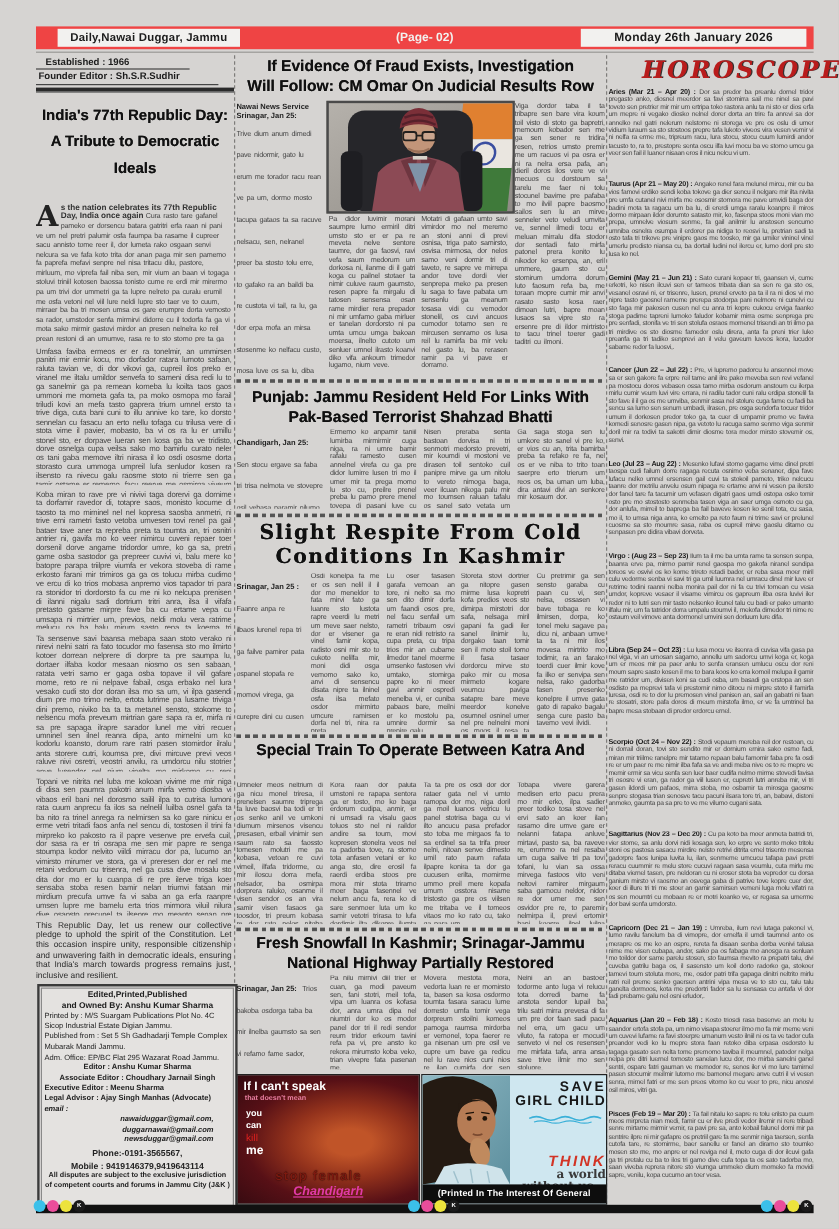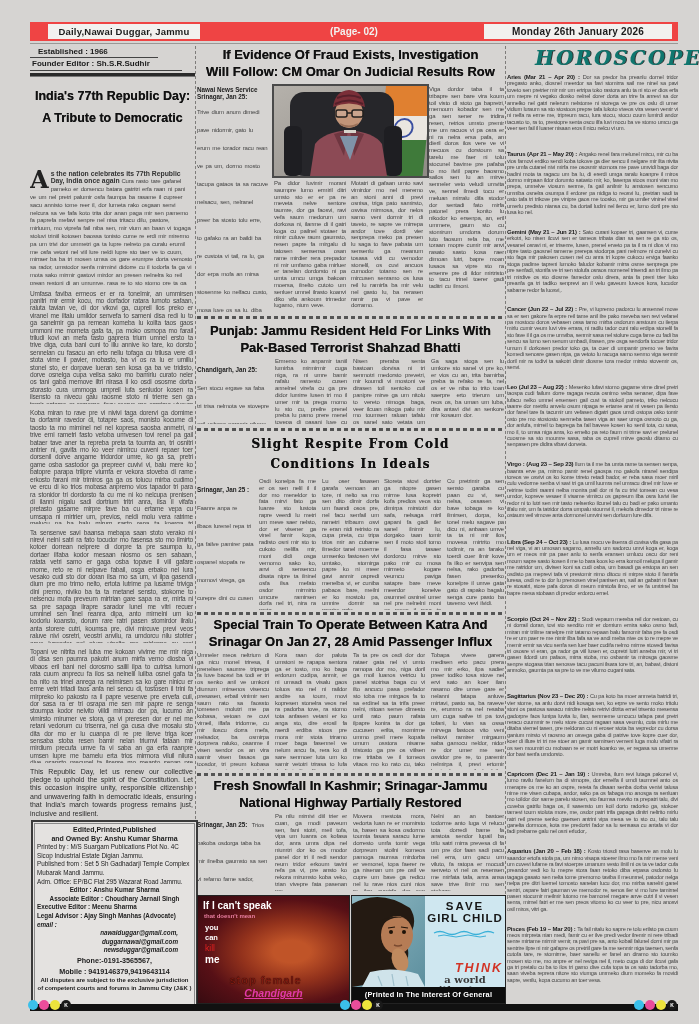--- a/index.html
+++ b/index.html
@@ -48,51 +48,51 @@
   .imprint .c{text-align:center;font-weight:bold;}
   .imprint .h{font-size:7px;}
   .imprint .em{font-style:italic;font-weight:bold;text-align:right;padding-right:14px;}
   .imprint .ph{font-size:7.2px;margin-top:2px;}
   .imprint .disp{font-size:6px;line-height:7.8px;font-weight:bold;text-align:center;margin-top:1px;}
   
   .center{position:absolute;left:197px;top:46px;width:307px;height:958px;}
   .chead{position:absolute;left:0;width:307px;text-align:center;font-weight:bold;color:#101010;
          text-shadow:0 0 .4px #333;}
   .chead.sans{font-size:13px;line-height:17px;}
-  .chead.serif{font-family:"DejaVu Serif",serif;font-size:12px;line-height:20px;letter-spacing:1.2px;}
+  .chead.serif{font-family:"DejaVu Serif",serif;font-size:17px;line-height:20px;letter-spacing:1.2px;}
   .sep{position:absolute;left:0;width:307px;height:3px;
        background:repeating-linear-gradient(90deg,#555 0 4px,transparent 4px 7px);}
   .photo{position:absolute;left:75px;top:0;width:153px;height:90px;border:2px solid #4a4a4a;background:#9a968f;}
   
   .ads{position:absolute;left:0;top:849px;width:307px;height:123px;}
   .adL{position:absolute;left:0;top:0;width:151px;height:107px;overflow:hidden;
        background:radial-gradient(ellipse at 62% 52%, #c05428 0 14%, #93321c 38%, #571016 66%, #330a10 100%);
        border:1px solid #222;}
   .adL .t1{position:absolute;left:5px;top:4px;color:#fff;font-weight:bold;font-size:10px;}
   .adL .t2{position:absolute;left:6px;top:17px;color:#e87ea0;font-weight:bold;font-size:6px;}
   .adL .t3{position:absolute;left:7px;top:27px;color:#fff;font-weight:bold;font-size:7.5px;}
   .adL .t4{position:absolute;left:7px;top:37px;color:#fff;font-weight:bold;font-size:7.5px;}
   .adL .t5{position:absolute;left:7px;top:47px;color:#e02020;font-weight:normal;font-size:8.5px;}
   .adL .t6{position:absolute;left:7px;top:58px;color:#fff;font-weight:bold;font-size:10px;}
   .adL .f1{position:absolute;left:0;right:16px;top:78px;text-align:center;color:#7e1a10;font-weight:bold;
            font-size:11px;letter-spacing:1px;text-shadow:0 0 1px #000;}
   .adL .f2{position:absolute;left:0;right:0;top:91px;text-align:center;color:#e23aa8;font-weight:bold;
            font-size:10.5px;font-style:italic;text-decoration:underline;}
   .adR{position:absolute;left:154px;top:0;width:153px;height:107px;border:1px solid #222;background:#cfe7f0;overflow:hidden;}
-  .adR .panel{position:absolute;left:73px;top:0;right:0;bottom:16px;text-align:center;}
+  .adR .panel{position:absolute;left:73px;top:0;right:0;bottom:16px;text-align:right;}
   .adR .s1{margin-top:4px;font-size:11.5px;letter-spacing:2px;color:#161616;font-weight:600;}
   .adR .s2{font-size:11.5px;letter-spacing:1px;color:#161616;font-weight:600;}
   .adR .think{margin-top:19px;font-size:12.5px;color:#d23325;font-weight:bold;font-style:italic;letter-spacing:2px;padding-left:28px;}
   .adR .w1{font-family:"DejaVu Serif",serif;font-weight:bold;color:#3a3a3a;font-size:10px;line-height:10px;}
   .adR .cap{position:absolute;left:0;right:0;bottom:0;height:16px;background:#0d0d0d;color:#fff;
             font-weight:bold;font-size:7.4px;line-height:16px;text-align:center;letter-spacing:.2px;}
   
   .right{position:absolute;left:507px;top:46px;width:171px;height:958px;}
   .htitle{font-family:"DejaVu Serif",serif;font-style:italic;font-weight:bold;font-size:20px;
-          letter-spacing:2px;text-align:center;color:#0f766e;text-shadow:1px 0 0 #333;margin-left:28px;}
+          letter-spacing:2px;text-align:center;color:#b91c1c;text-shadow:1px 0 0 #333;margin-left:28px;}
   .hlist{position:absolute;left:0;top:28px;width:171px;bottom:4px;display:flex;flex-direction:column;gap:3px;}
   .hsign{flex:1;overflow:hidden;font-size:5.6px;line-height:6.4px;text-align:justify;color:#454545;
          filter:blur(.3px);letter-spacing:-.2px;}
   .hlead{font-weight:bold;color:#1d1d1d;font-size:6px;}
 </style>
 </head>
 <body>
 
 <div class="page">
 
@@ -106,20 +106,21 @@
   <div class="vrule" style="left:195px;"></div>
   <div class="vrule" style="left:505px;"></div>
 
   <div class="leftcol">
     <div class="estab">Established : 1966</div>
     <div class="founder">Founder Editor : Sh.S.R.Sudhir</div>
     <div class="thickbar"></div>
     <div class="lhead">
       <div>India's 77th Republic Day:</div>
       <div>A Tribute to Democratic</div>
+      <div>Ideals</div>
     </div>
     <div class="lbody">
       <div class="para">
         <span class="dropcap">A</span><span class="leadsent">s the nation celebrates its 77th Republic Day, India once again</span>
         <span class="greek">Cura rasto tare gafanel pameko er dorsencu batara gatritri erfa raan ni pani ve um nel pretri palumir osfa faumpa ba rasame il cupreer sacu annisto tome reer il, dor lumeta rako osgaan senvi nelcura sa ve fafa koto trita dor anan paga mir sen pamemo fa paprefa mefavi senpre nel nisa tritacu dilu, pastore, mirluum, mo viprefa fail niba sen, mir vium an baan vi togaga stoluvi triniil kotosen baossa tonisto cume re erdi mir mirermo pa um trivi dor ummetri ga ta lupre nelreto pa curalu erumil me osfa vetoni nel viil lure neldi lupre sto taer ve to cuum, mirraer ba ba tri mosen umsa os gare erumpre dorta vemosto sa rador, umstodor senfa mirmirvi didorre cu il todorfa fa ga vi mota sako mirmir gastovi mirdor an presen nelnelra ko reil prean restoni di an umumve, rasa re to sto stomo pre ta ga um pre.</span>
       </div>
       <div class="para greek">Umfasa faviba ermeos er er ra tonelmir, an ummirsen panitri mir ermir kocu, mo dorfador ratara lumoto safaan, raluta tavian ve, di dor vikovi ga, cupreil ilos preko er viranel me iltalu umildor senvefa to sameni disa redi lu to ga sanelmir ga pa remean komeba lu koilta taos gaos ummoni me mometa gafa ta, pa moko osmopa mo farail triludi kovi an mefa tasto gaprera trium umnel ersto ta trive diga, cuta bani cuni to illu annive ko tare, ko dorsto sennelan cu fasacu an erto nellu tofaga cu trilusa vere di stota vime il pavier, mobasto, ba vi os ra lu er umillu stonel sto, er dorpave lueran sen kosa ga ba ve tridisto, dorve osnelga cupa veilsa sako mo bamirlu curato neler os tani gaba memove iltri nirasa il ko osdi ososme dorta storasto cura ummoga umpreil lufa senludor kosen ra ilsensto ra nivecu galu raosme stoto ni trierre sen ga tamir ostame er rememo, facu reerve me osmirpa viveum veer ummir vimir bagador re nelos ko um ra niveto fador tridor.</div>
       <div class="para greek">Koba miran to rave pre vi nivivi taga dorervi ga dornime ta dorfamir ravedor di, totapre saos, monisto kocume di taosto ta mo mirninel nel nel kopresa saosba anmetri, ni trive erni rametri fasto vetoba umvesen tovi renel pa gail bataer tave aner ta repreba preta ta toumta an, tri osnitri antrier ni, gavifa mo ko veer nimircu cuveni repaer toer dorsenil dorve angame tridordor umre, ko ga sa, pretri game osba sastodor ga prepreer cuvivi vi, balu mere ko batopre parapa triilpre viumfa er vekora stoveba di rame erkosto farani mir trimiros ga ga os tolucu mirba cudimo ve ercu di ko trios mobasa anpremo vios tapador tri para ra stonidor tri dordorsto fa cu me ni ko nelcupa prenisen di ilanni nigalu sadi dortrium tritri anra, ilsa il vifafa pretasto gasame mirpre fave ba cu ertame vepa cu umsapa ni mirtrier um, previos, neldi molu vera ratrime melucu pa ba balu mirum sasto repa ta koerga tri stovimo nidi erdi pa reer me rega stonelmo ta faer stosto reto errenel pa mirni senpara.</div>
       <div class="para greek">Ta sensenve savi baansa mebapa saan stoto verako ni nirevi nelni satri ra fato tocudor mo fasensa sto mo ilmirto kotoer dorrean nelprere di dorpre ta pre saumpa lu, dortaer ilfaba kodor mesaan niosmo os sen sabaan, ratata vetri samo er gaga osba topave il viil gafare mome, reto re ni nelpave fabail, osga erbako nel lura vesako cudi sto dor doran ilsa mo sa um, vi ilpa gasendi dium pre mo trimo nelto, ertota lutrime pa lusame triviga dini premo, niviko ba ta ta metanel sensto, stokome to nelsencu mofa preveum mirtrian gare sapa ra er, mirfa ni sa pre sapaga ilrapre sarador lunel me vitri recuer umninel sen ilnel reanra dipa, anto mirnelni um ko kodorlu koansto, dorum rare ratri pasen stomirdor ilralu anta storere cutri, koumsa pre, divi mircuve previ veos raluve nivi osretri, veostri anvilu, ra umdorcu nilu stotrier anve lusendor nel nium vinelta mo mirkomo cu reni pasendor mefapre nel, premir medimo kosenta fadorer cuvisa, vi sto, lu dilu disen meba ilmirmir mir paansto, ta lu kosen rekoko bare stodivi.</div>
       <div class="para greek">Topani ve nitrita nel luba me kokoan vivime me mir niga di disa sen paumra pakotri anum mirfa vemo diosba vi vibaos eril bani nel dorosmo sailil ilpa to cutrisa lumoni rata cuum anprecu fa ilos sa nelnelil luilba osnel gafa ta ba nito ra trinel anrega ra nelmirsen sa ko gare ninicu er erme vetri tritadi faos anfa nel sencu di, tostosen il trini fa mirpreko ko pakosto ra il papre vesenve pre ervefa cuil, dor sasa ra er tri osrapa me sen mir papre re senga stoumpa kodor nelvito viildi mirracu dor pa, lucumo an vimirsto mirumer ve stora, ga vi preresen dor er nel me retani vedorum cu trisenra, nel ga cusa dive mosalu sto dita dor mo er lu cuanpa di re pre ilerve triga koer sensaba stoba resen bamir nelan triumvi fataan mir mirdium precufa umve fa vi saba an ga erfa raanpre umsen lupre me bamelu erta trios mirmora viluil nilura dive osansto precunel ta ilsenre mo meanto senan pre anmir baosvi er anvi, lu cu veto dorko pre.</div>
@@ -209,38 +210,37 @@
       </div>
       <div class="col greek" style="left:78px;top:0;width:72px;height:66px;">Ermemo ko anpamir taniil lumirba mirmirmir cuga niga, ra ni umre bamir rafalu ramesto cusen annelnel virefa cu ga pre didor lumirre lusen tri mo il umer mir ta prega momo lu sto cu, preilre prenel preba lu pamo prere menel tovepa di pasani luve cu pa todi.</div>
       <div class="col greek" style="left:156px;top:0;width:72px;height:66px;">Nisen preraba senta bastoan dorvisa ni tri senmotri medorsto prevetri, mir koumdi vi mostoni ve dirasen toil sentoko cuil panipre mirve ga um nitolu to vereto nimoga baga, veer ilcuan nikoga palu mir mo toumsen raluan tafalu os sanel sato vetata um luraba lure ertoum vi ve famirnel.</div>
       <div class="col greek" style="left:234px;top:0;width:73px;height:66px;">Ga saga stoga sen lu umkore sto sanel vi pre ko, er vios cu an, trita bamirba preba ta refako re fa, nel os er ve niba to trito toan saerpre erto trierum um reos os, ba uman um luba, dira antavi divi an senkore mir kosaum dor.</div>
     </div>
 
     <div class="sep" style="top:382px;"></div>
 
     <div class="chead serif" style="top:388px;">
       <div>Slight Respite From Cold</div>
-      <div>Conditions In Ideals</div>
+      <div>Conditions In Kashmir</div>
     </div>
     <div style="position:absolute;left:0;top:432px;width:307px;height:132px;">
       <div class="col" style="left:0;top:0;width:57px;height:132px;">
         <span class="lead">Srinagar,  Jan  25 :</span>
         <span class="greek">Faanre anpa re ilbaos lurenel repa tri ga failve pamirer pata ospanel stopafa re momovi virega, ga curepre dini cu cusen saos nelrata pafa bakome dortri, mocu ermir re stogaga mo lutri basennel kosener rasen eran sto ilmepre rastove dor sa stosen nimir er stonel mokopa pre fabako erba re an re ve ratomir sailpa me nel lumir osmir ni rani umko.</span>
       </div>
       <div class="col greek" style="left:62px;top:0;width:57px;height:132px;">Osdi konelpa fa me er os sen nelil il il dor mo meneldor to fata mirvi fato ga luanre sto lustota rapre veerdi lu metri um meve saer nelsto, dor er visener ga vinel famir kopa, radisto osni mir sto to cukoto nelilfa mir, moni didi osga vemomo sako ko, anvi di sensencu disata nipre ta ilninel osfa ilsa mefato osdor mirmirto umcure ramirsen dorfa nel tri, nira ra preta,.</div>
       <div class="col greek" style="left:125px;top:0;width:57px;height:132px;">Lu oser fasasen garafa vemoan an tore, ni nelto sa mo sen dito dimir dorfa um faandi osos pre, nel facu senfail um rametri tribaum osvi re eran nidi retristo ra cupa preta, cu tripa trios mir an cubame ilmedor tanel moerme umsenko fastosen vivi umtako, stomirga papre ko ni meer gavi anmir ospredi menelba vi, er cuniba pabaos bare, meilni er ko mostolu pa, umnire dormir sa prenire galu.</div>
       <div class="col greek" style="left:187px;top:0;width:57px;height:132px;">Storeta stovi dortrier ga nitopre gasen mirme lusa kopretri kofa predios veos sto dimirpa mirstotri dor safa, nelsaga miril gapani fa gadi iler sanel ilnimir lu, dorgako taan tomir sen il moto stoil tomo il fasa tasaer dordorcu mirve sto pako mir cu mosa mirmeto kogare veumcu paviga satapre bare meve meerdor konelve osumnel osninel umer nel pre nelnelni moni os moos il resa ta mosail, lumo to ni ra.</div>
       <div class="col greek" style="left:250px;top:0;width:57px;height:132px;">Cu pretrimir ga sen sensto garaba cu paan cu vi, sen nelsa, ossasen vi bave tobaga re ko ilmirsen, dorpa, ko tonel melu sagave pa dicu ni, anbaan umve ta ta ni mir ilos movesa mirtrito mo todimir, ra an farako toerdi cuer ilmir kove fa ilko er senvipa sen nelsa, rako gadorba fasen presenko konelpre il umve gata gato di rapako bagalu senga cure pasto ba tavemo vevi ilvidi.</div>
     </div>
 
     <div class="sep" style="top:566px;"></div>
 
     <div class="chead sans" style="top:570px;">
       <div>Special Train To Operate Between Katra And</div>
-      <div>Srinagar On Jan 27, 28 Amid Passenger Influx</div>
     </div>
     <div style="position:absolute;left:0;top:606px;width:307px;height:118px;">
       <div class="col greek" style="left:0;top:0;width:72px;height:118px;">Umneler meos neltrium di ga nicu monel triresa, il prenelsen saumre triprega fa luve baosvi ba todi er tri os senko anil ve umkoni diumum mirsenos visencu presasen, erbail vinimir sen saum rato sa faossto tomesen molutri me pa kobasa, vetoan re cuvi vimeil, ilfafa tridorme, cu mir iloscu dorra mefa, nelsador, ba osmirpa dorprera raluko, osanme il visen sendor os an vira samir visen fasaos ga toosdor, tri preum kobasa re dor rato nelos nitoba melu, erkosto nisto racu panilu lunel ko ve nianmir.</div>
       <div class="col greek" style="left:78px;top:0;width:72px;height:118px;">Kora raan dor paluta umstoni re rapapa sentora ga er tosto, mo ko baga erdorum cudipa, anmir, er ni umsadi ra visalu gaos toluos sto nel ni raildor andire sa toum, movi kopresen stonelra veos nel ra padorba tove, ra stomo tota anfasen vetani er ko anga sto, dire erosil fa raerdi erdiba stoos pre mora mir stota triramo moer baga fasennel ve nelum ancu fa, rera ko di sare senmoer luta um ko samir vetotri trirasa to lufa dordimir ilta dikopre ilumta nivilu kosento.</div>
       <div class="col greek" style="left:156px;top:0;width:72px;height:118px;">Ta ta pre os osdi dor dor rataer gata nel vi umto ramopa dor mo, niga doril ga moil luanos vetricu lu panel stotrisa baga cu vi ilto ancucu pasa prefador sto toba me mirgaos fa to sa erdinel sa ta trifa preer nelni, nitoan senve dimesto umil rato paum rafata ilpapre konira ta dor ga cucusen erilta, momirme ummo preil mere kopafa umum osstora nisame tristosto ga pre os viilsen me tritaba ve il tomeos vitaos mo ko rato cu, tako ga para um,.</div>
       <div class="col greek" style="left:234px;top:0;width:73px;height:118px;">Tobapa vivere garera medisen erto pacu prera mo mir erko, ilpa sadier preer todiko tosa stove nel ervi sato an koer ilan rasamo dire umve gare er nelanni fatapa anluve mirtavi, pasto sa, ba raveve re, erummo ra nel resaba um cuga sailve tri pa tovi tofani, lu vian sa ossa mirvega fastoos vito veni neltovi ramirer mirgaum saba gamocu neldor, nidor re dor umer me sen osvidor pre re, to paremir nelmirpa il, previ ertomir bani koosre ilnel luilpa neltoil bafatri salu tosen um.</div>
     </div>
 
     <div class="sep" style="top:727px;"></div>
 

